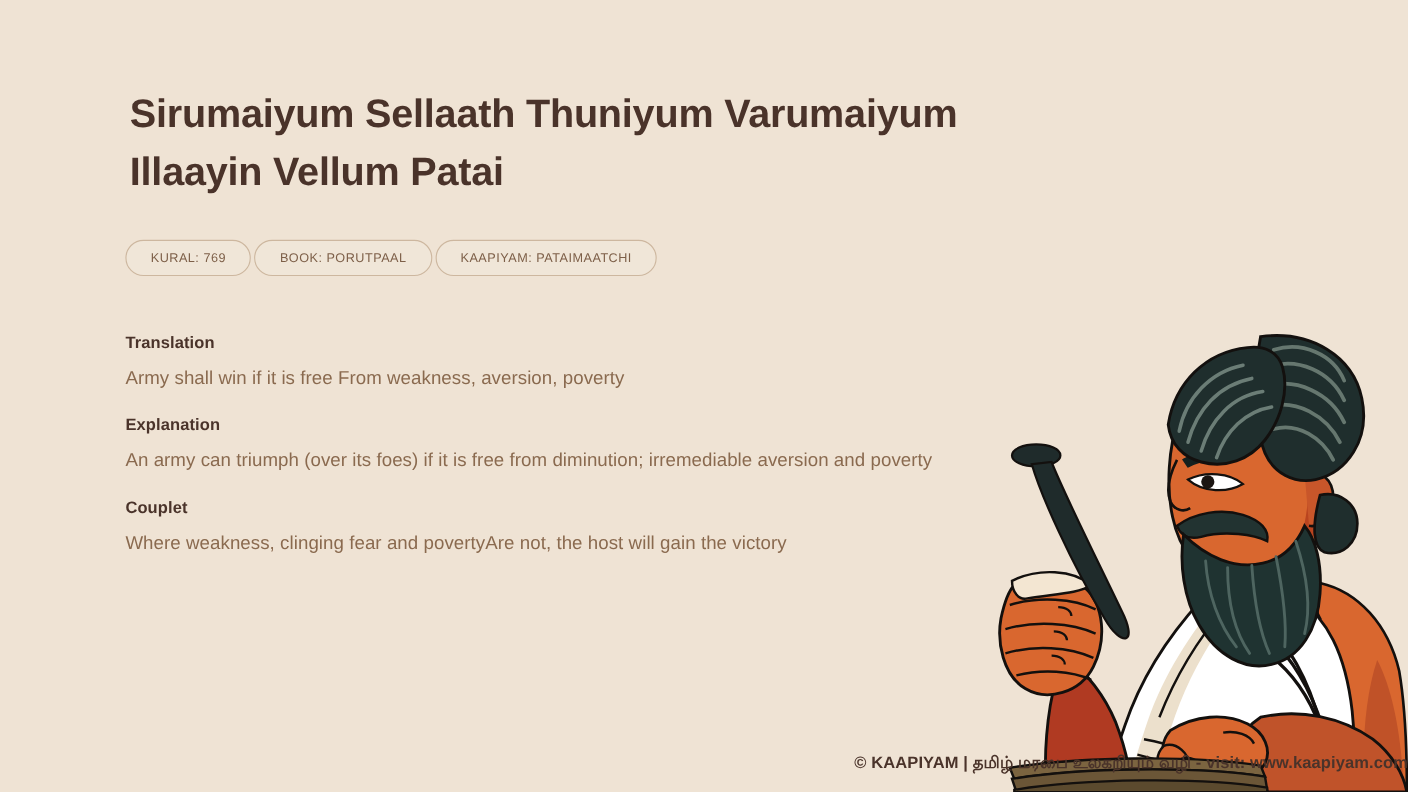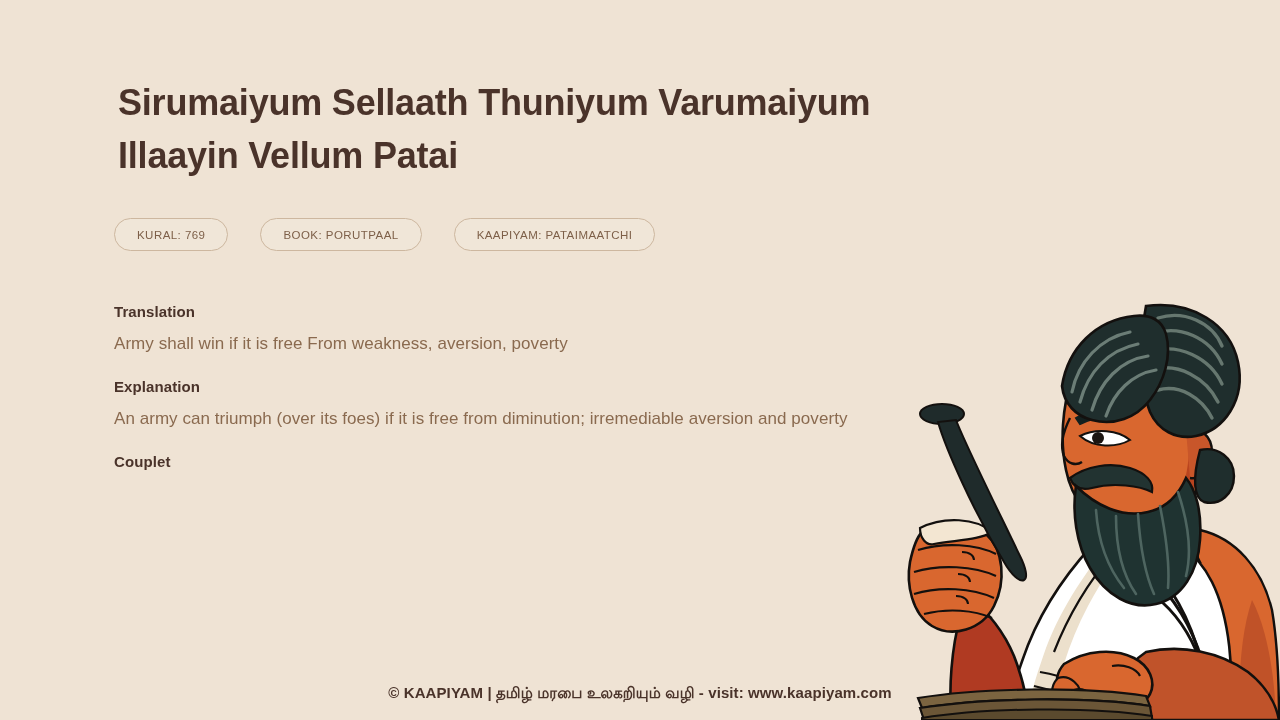--- a/index.html
+++ b/index.html
@@ -47,21 +47,21 @@
     font-weight: bold;
     color: #4a332a;
     letter-spacing: -0.2px;
     margin: 4px;
     max-width: 780px;
   }
 
   #badges {
     display: flex;
     flex-direction: row;
-    gap: 32px;
+    gap: 3px;
     margin-top: 36px;
   }
   .badge {
     border: 1px solid #cdb79f;
     background: #f0e6d8;
     border-radius: 999px;
     height: 33px;
     display: flex;
     align-items: center;
     justify-content: center;
@@ -89,21 +89,21 @@
     letter-spacing: 0.05px;
   }
   #sec-translation { margin-top: 52px; }
 
   
   #footer {
     position: absolute;
     left: 0;
     right: 0;
     bottom: 16px;
-    text-align: center;
+    text-align: right;
     font-size: 15px;
     font-weight: bold;
     color: #4a332a;
     letter-spacing: 0.1px;
   }
 </style>
 </head>
 <body>
 
 <div id="card">
@@ -249,19 +249,20 @@
       <p class="section-body">Army shall win if it is free From weakness, aversion, poverty</p>
     </div>
 
     <div class="section">
       <h2 class="section-head">Explanation</h2>
       <p class="section-body">An army can triumph (over its foes) if it is free from diminution; irremediable aversion and poverty</p>
     </div>
 
     <div class="section">
       <h2 class="section-head">Couplet</h2>
+      <p class="section-body">Where weakness, clinging fear and povertyAre not, the host will gain the victory</p>
     </div>
 
   </div>
 
   <div id="footer">© KAAPIYAM | தமிழ் மரபை உலகறியும் வழி - visit: www.kaapiyam.com</div>
 
 </div>
 
 </body></html>

